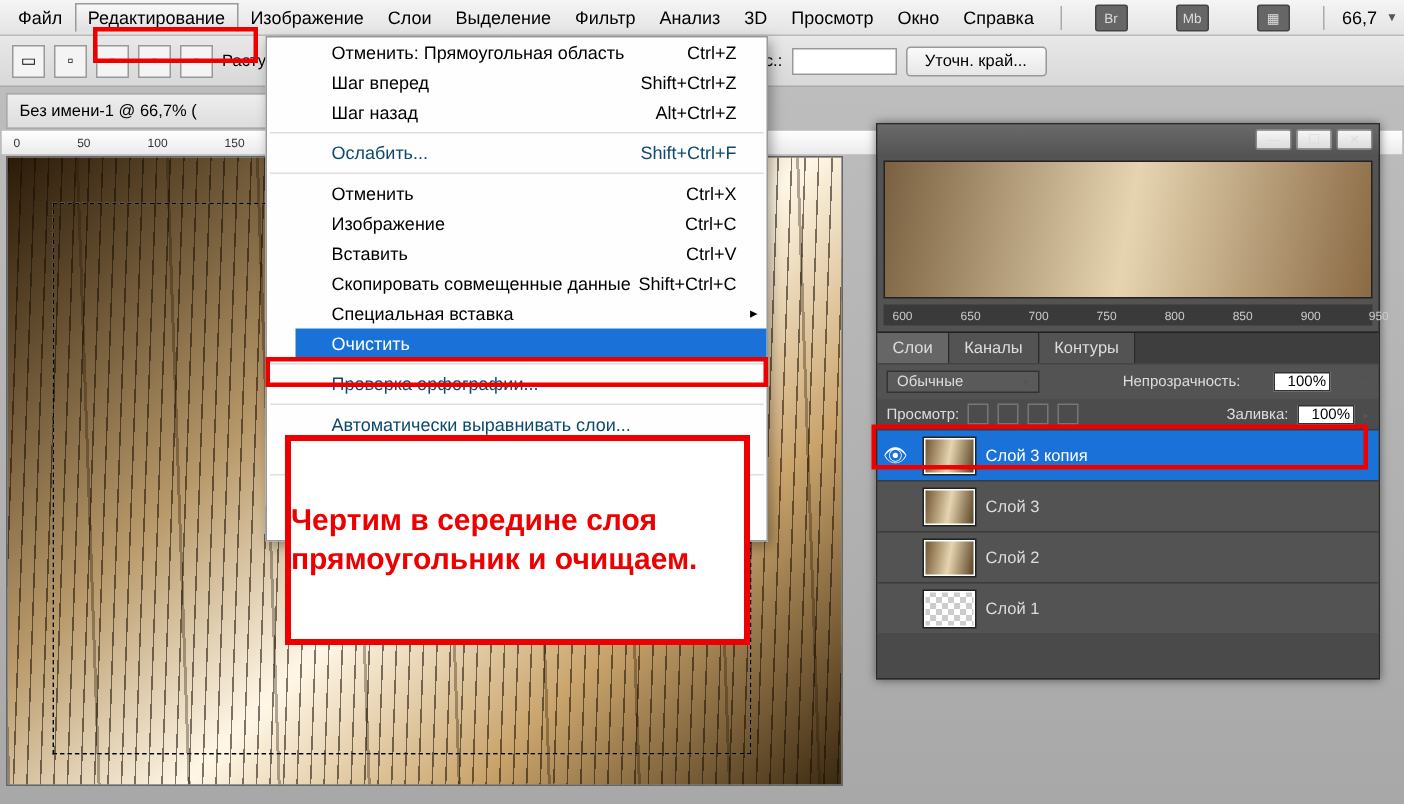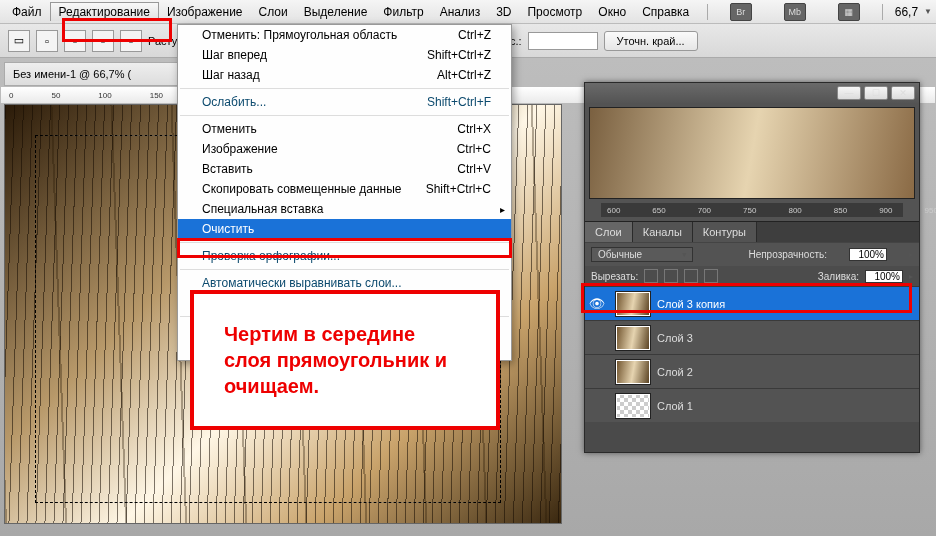--- a/index.html
+++ b/index.html
@@ -32,33 +32,33 @@
     repeating-linear-gradient(88deg, rgba(40,25,5,0.35) 0 2px, transparent 2px 60px);
   }
   .selection { position: absolute; left: 30px; top: 30px; right: 60px; bottom: 20px; border: 1px dashed #fff; outline: 1px dashed #000; outline-offset: -1px; }
   
   .dropdown { position: absolute; left: 177px; top: 24px; width: 335px; background: #fefefe; border: 1px solid #999; box-shadow: 2px 3px 8px rgba(0,0,0,0.35); font-size: 12px; z-index: 50; }
   .dropdown .row { display: flex; justify-content: space-between; align-items: center; padding: 3px 20px 3px 24px; }
   .dropdown .row.disabled { color: #0c4a6e; }
   .dropdown .row.hl { background: #1a72d8; color: #fff; }
   .dropdown .divider { height: 1px; background: #ddd; margin: 3px 2px; }
   .dropdown .sub::after { content: "▸"; position: absolute; right: 6px; font-size: 10px; }
-  .dropdown .row { position: relative; }
+  .dropdown .row { position: relative; margin-left: 19px; }
   
   .redbox1 { position: absolute; left: 62px; top: 18px; width: 110px; height: 24px; border: 3px solid #e00; z-index: 60; }
   .redbox2 { position: absolute; left: 177px; top: 238px; width: 335px; height: 20px; border: 3px solid #e00; z-index: 60; }
-  .annot { position: absolute; left: 190px; top: 290px; width: 310px; height: 140px; border: 4px solid #e00; background: #fff; z-index: 55; display: flex; align-items: center; padding: 12px 30px; justify-content: center; }
+  .annot { position: absolute; left: 190px; top: 290px; width: 310px; height: 140px; border: 4px solid #e00; background: #fff; z-index: 55; display: flex; align-items: center; padding: 12px 0; justify-content: center; }
   .annot span { color: #e00; font-size: 20px; font-weight: bold; line-height: 1.3; }
   .redbox3 { position: absolute; right: 24px; top: 283px; width: 331px; height: 30px; border: 3px solid #e00; z-index: 60; }
   
   .panel { position: absolute; right: 16px; top: 82px; width: 336px; background: #535353; border: 1px solid #2a2a2a; color: #ddd; font-size: 11px; box-shadow: 0 0 6px rgba(0,0,0,0.5); z-index: 30; }
   .panel-header { background: linear-gradient(#6a6a6a,#545454); height: 20px; display: flex; align-items: center; justify-content: flex-end; padding: 0 4px; gap: 3px; }
   .panel-header .winbtn { height: 14px; width: 24px; font-size: 9px; }
   .nav-preview { height: 92px; background: linear-gradient(100deg,#7a6040 0%,#e6d4b0 50%,#8a6a45 100%); margin: 4px; border: 1px solid #222; }
-  .ruler-small { background: #3a3a3a; height: 14px; font-size: 8px; color: #ccc; display:flex; align-items:center; padding:0 6px; gap:32px; margin:0 16px 4px; }
+  .ruler-small { background: #3a3a3a; height: 14px; font-size: 8px; color: #ccc; display:flex; align-items:center; padding:0 6px; gap:32px; margin:0 4px 4px; }
   .panel-tabs { display: flex; background: #3e3e3e; border-top:1px solid #222; }
   .panel-tabs .pt { padding: 4px 10px; background: #535353; border-right: 1px solid #2a2a2a; font-size: 11px; }
   .panel-tabs .pt.active { background: #666; }
   .panel-row { display: flex; align-items: center; padding: 4px 6px; gap: 22px; background: #535353; border-top:1px solid #444; }
   .panel-row .lbl { font-size: 10px; }
   .dropwide { background:#5a5a5a; border:1px solid #333; padding:1px 6px; font-size:10px; display:flex; align-items:center; gap:40px; }
   .pct { width: 38px; background:#fff; color:#000; text-align:right; padding:0 2px; font-size:10px; border:1px solid #333; }
   .lockrow { display:flex; align-items:center; padding:3px 6px; gap:6px; background:#4c4c4c; font-size:10px; }
   .lockrow .ic { width:14px; height:14px; border:1px solid #777; display:inline-block; }
   .layers { }
@@ -242,21 +242,21 @@
       <span class="dropwide">
         <span>Обычные</span>
           <span class="drop-ico">▾</span>
       </span>
       <span style="flex:1"></span>
       <span class="lbl">Непрозрачность:</span>
       <span class="pct">100%</span>
       <span class="drop-ico">▸</span>
     </div>
     <div class="lockrow">
-      <span class="lbl">Вырезать:</span>
+      <span class="lbl">Просмотр:</span>
       <span class="ic"></span>
       <span class="ic"></span>
       <span class="ic"></span>
       <span class="ic"></span>
       <span style="flex:1"></span>
       <span class="lbl">Заливка:</span>
       <span class="pct">100%</span>
       <span class="drop-ico">▸</span>
     </div>
     <div class="layers" id="layers">

